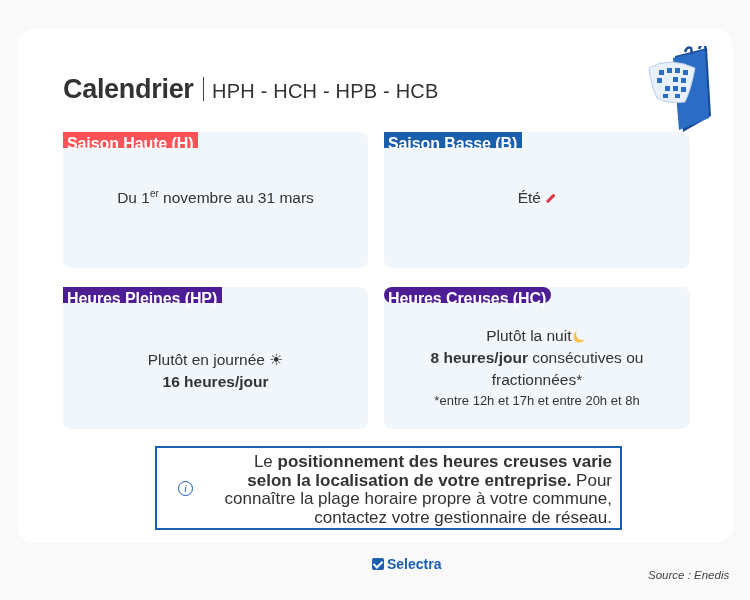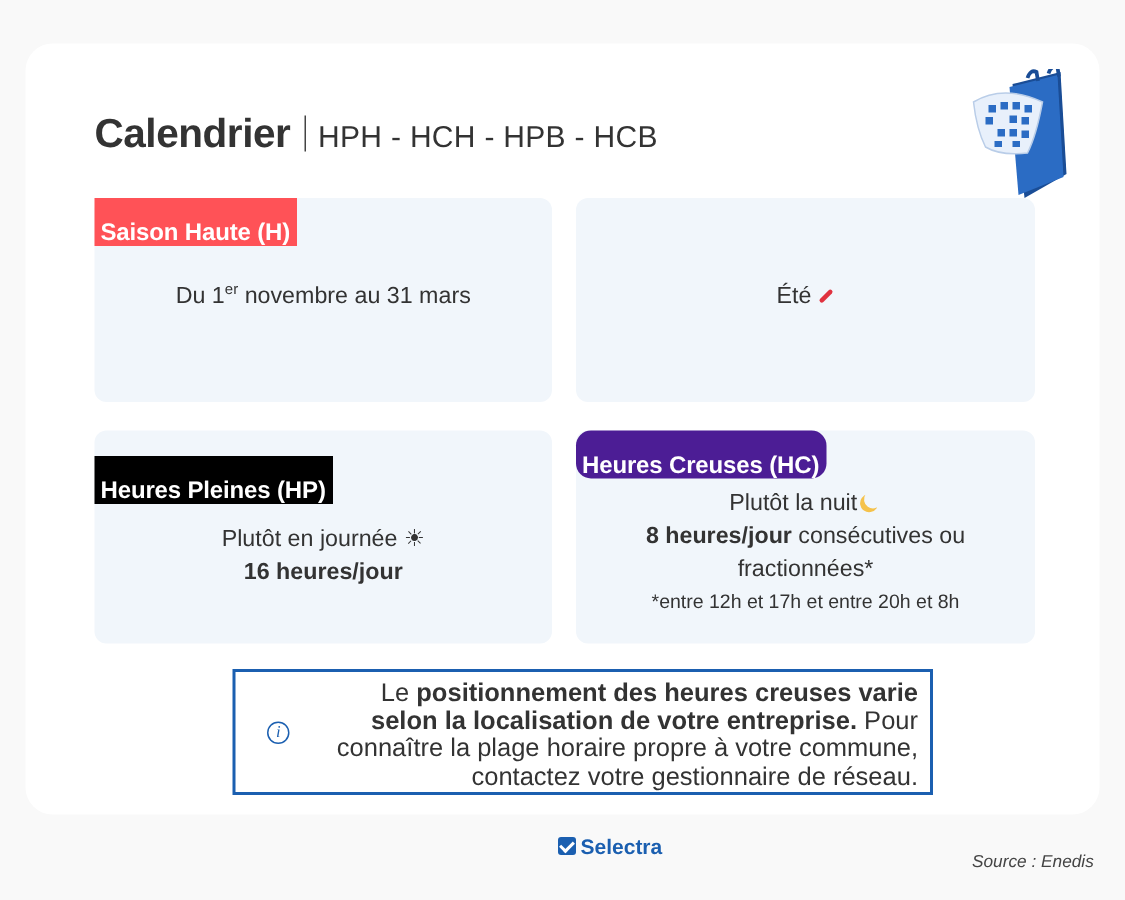--- a/index.html
+++ b/index.html
@@ -4,21 +4,21 @@
   <style>
     * { box-sizing: border-box; margin: 0; padding: 0; }
     html, body { width: 750px; height: 600px; background: #f9f9f9; font-family: "Liberation Sans", sans-serif; color: #333; overflow: hidden; }
     .card { position: absolute; left: 17px; top: 29px; width: 716px; height: 514px; background: #ffffff; border-radius: 18px; }
     .title { position: absolute; left: 63px; top: 74px; font-size: 27px; color: #333; white-space: nowrap; }
     .title .bold { font-weight: bold; letter-spacing: -0.3px; }
     .title .sep { display: inline-block; width: 1.5px; height: 24px; background: #444; margin: 0 8px 0 9px; vertical-align: -3px; }
     .title .sub { font-size: 20px; color: #333; font-weight: normal; letter-spacing: 0.2px; }
     .cal-icon { position: absolute; left: 645px; top: 46px; width: 72px; height: 86px; }
     .box { position: absolute; background: #f1f6fb; border-radius: 8px; }
-    .tag { position: absolute; left: 0; top: 0; height: 32px; padding: 12px 5px 0 4px; font-size: 16px; font-weight: bold; color: #fff; line-height: 24px; white-space: nowrap; letter-spacing: -0.1px; }
+    .tag { position: absolute; left: 0; top: 0; height: 16px; padding: 0 5px 0 4px; font-size: 16px; font-weight: bold; color: #fff; line-height: 24px; white-space: nowrap; letter-spacing: -0.1px; }
     .box-content { position: absolute; left: 0; right: 0; text-align: center; font-size: 15.5px; color: #333; line-height: 22px; }
     .box-content sup { font-size: 10px; vertical-align: 6px; line-height: 0; }
     .b { font-weight: bold; }
     .small { font-size: 13px; line-height: 20px; }
     .info { position: absolute; left: 155px; top: 446px; width: 467px; height: 84px; border: 2px solid #1b5fb0; background: #fff; }
     .info-icon { position: absolute; left: 21px; top: 33px; width: 15px; height: 15px; border: 1.4px solid #1b5fb0; border-radius: 50%; color: #1b5fb0; font-family: "Liberation Serif", serif; font-style: italic; font-size: 11px; line-height: 12px; text-align: center; }
     .info-text { position: absolute; left: 55px; top: 5px; width: 400px; font-size: 17px; line-height: 18.5px; color: #333; text-align: right; }
     .brand { position: absolute; left: 339px; top: 556px; display: flex; align-items: center; gap: 3px; color: #1b5fb0; font-weight: bold; font-size: 14px; padding-left: 33px; }
     .brand .check { width: 12px; height: 12px; background: #1b5fb0; border-radius: 2px; position: relative; }
     .brand .check::after { content: ""; position: absolute; left: 3px; top: 1px; width: 4px; height: 7px; border: solid #fff; border-width: 0 2px 2px 0; transform: rotate(45deg); }
@@ -56,27 +56,28 @@
 </svg>
 
 <div class="box" style="left:63px;top:132px;width:305px;height:136px;">
   <div class="tag" style="background:#ff5257;">Saison Haute (H)</div>
   <div class="box-content" style="top:55px;">
     <div><span>Du 1</span><sup>er</sup><span> novembre au 31 mars</span></div>
   </div>
 </div>
 
 <div class="box" style="left:384px;top:132px;width:306px;height:136px;">
+  <div class="tag" style="background:#1a5fab;">Saison Basse (B)</div>
   <div class="box-content" style="top:55px;">
     <div><span>Été</span> <span style="display:inline-block;width:11px;height:2.5px;background:#e0323f;transform:rotate(-45deg);vertical-align:4px;border-radius:2px;"></span></div>
   </div>
 </div>
 
 <div class="box" style="left:63px;top:287px;width:305px;height:142px;">
-  <div class="tag" style="background:#000000;margin-top:17px;">Heures Pleines (HP)</div>
+  <div class="tag" style="background:#4c1d95;">Heures Pleines (HP)</div>
   <div class="box-content" style="top:62px;">
     <div><span>Plutôt en journée</span> <span>☀</span></div>
     <div class="b">16 heures/jour</div>
   </div>
 </div>
 
 <div class="box" style="left:384px;top:287px;width:306px;height:142px;">
   <div class="tag" style="background:#4c1d95;border-radius:10px;">Heures Creuses (HC)</div>
   <div class="box-content" style="top:38px;padding:0 30px;">
     <div><span>Plutôt la nuit</span> <span style="display:inline-block;width:12px;height:12px;border-radius:50%;box-shadow:-3px 2px 0 0 #f5c24b;transform:rotate(-10deg);vertical-align:1px;"></span></div>

